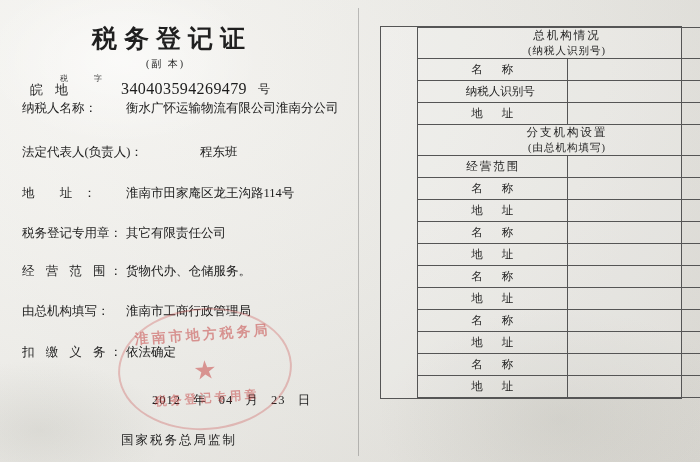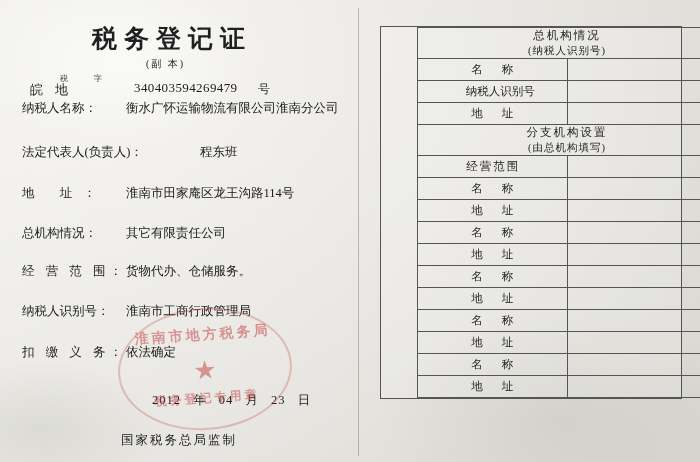--- a/index.html
+++ b/index.html
@@ -89,23 +89,23 @@
   .code-ruby {
     position: absolute;
     left: 30px;
     top: -5px;
     font-size: 8px;
     letter-spacing: 12px;
     color: #3a3a3a;
   }
   .code-num {
     position: absolute;
-    left: 104px;
+    left: 91px;
     top: 2px;
-    font-size: 13px;
+    font-size: 16px;
     letter-spacing: 0.4px;
     color: #1c1c1c;
   }
   .code-suffix {
     position: absolute;
     left: 228px;
     top: 3px;
     font-size: 12px;
   }
 
@@ -272,31 +272,31 @@
       <span class="lbl">法定代表人(负责人)：</span>
       <span class="val" style="left:178px;">程东班</span>
     </div>
 
     <div class="row" style="top:185px;">
       <span class="lbl sp2">地       址：</span>
       <span class="val">淮南市田家庵区龙王沟路114号</span>
     </div>
 
     <div class="row" style="top:225px;">
-      <span class="lbl">总机构情况：</span>
+      <span class="lbl">税务登记专用章：</span>
       <span class="val">其它有限责任公司</span>
     </div>
 
     <div class="row" style="top:263px;">
       <span class="lbl sp3">经 营 范 围：</span>
       <span class="val">货物代办、仓储服务。</span>
     </div>
 
     <div class="row" style="top:303px;">
-      <span class="lbl">纳税人识别号：</span>
+      <span class="lbl">由总机构填写：</span>
       <span class="val">淮南市工商行政管理局</span>
     </div>
 
     <div class="row" style="top:344px;">
       <span class="lbl sp3">扣 缴 义 务：</span>
       <span class="val">依法确定</span>
     </div>
 
     <div class="date-line">
       <span>2012</span>

